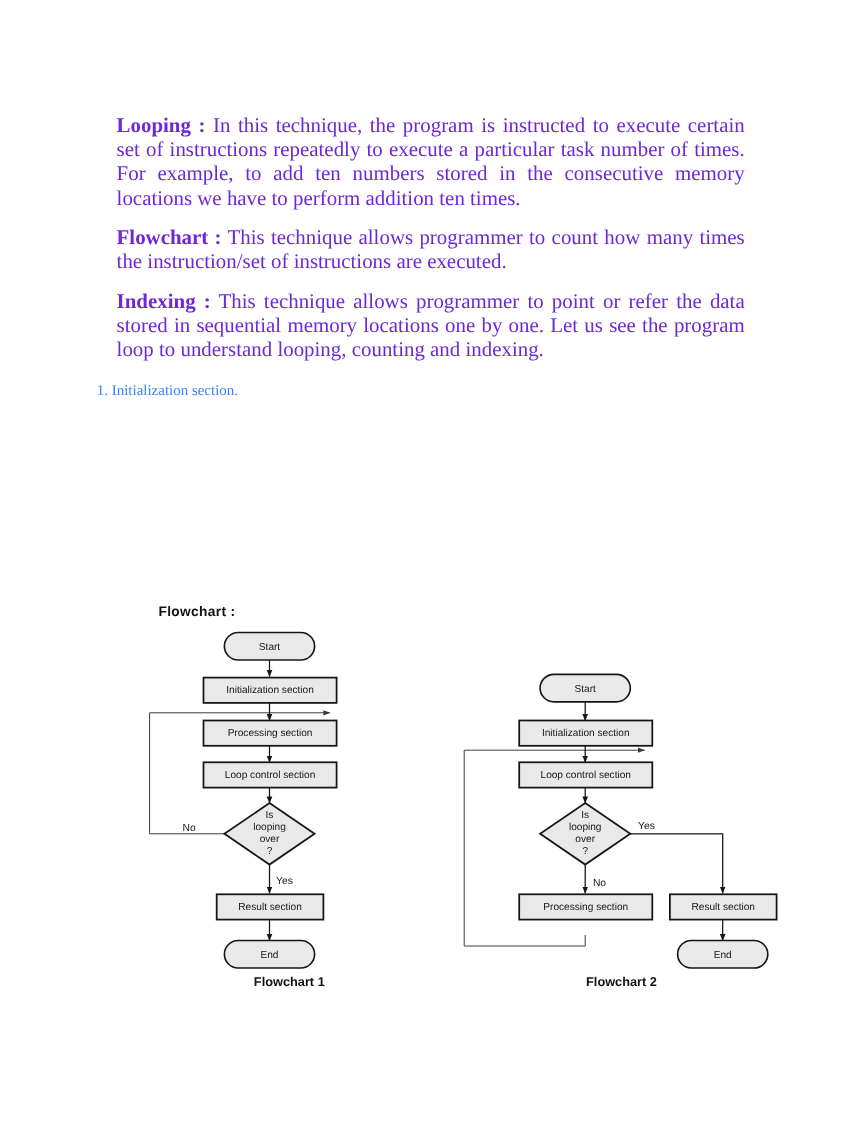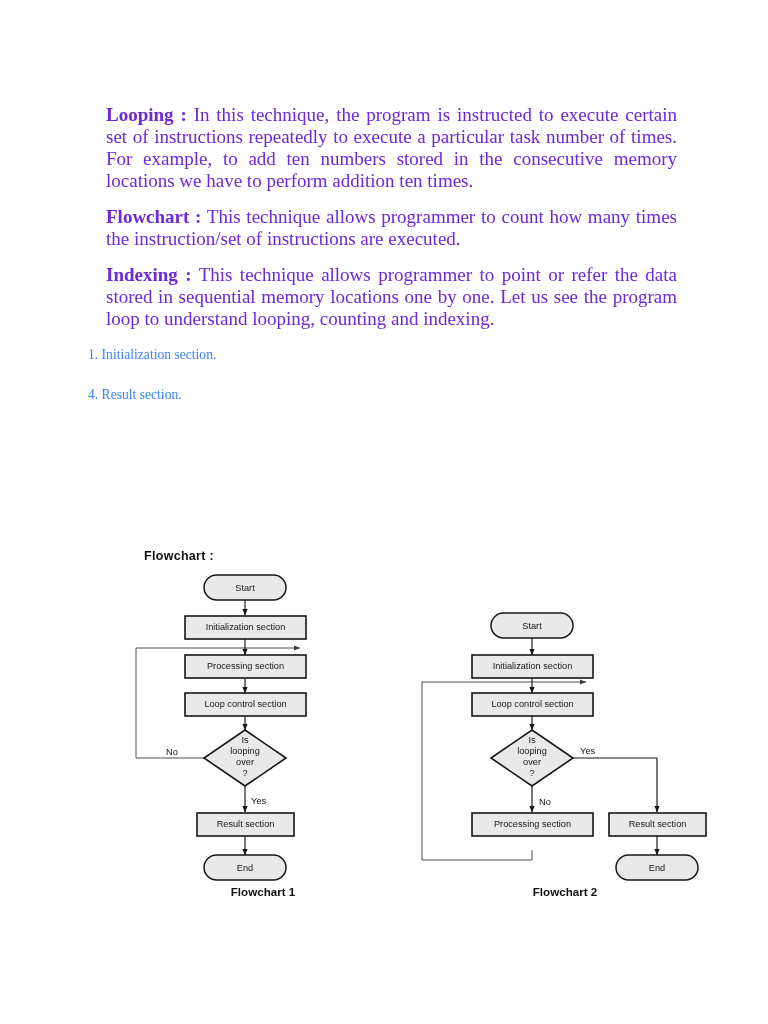--- a/index.html
+++ b/index.html
@@ -101,21 +101,20 @@
   <div class="body-col">
 
     <p class="para"><span class="lead">Looping :</span><span> In this technique, the program is instructed to execute certain set of instructions repeatedly to execute a particular task number of times. For example, to add ten numbers stored in the consecutive memory locations we have to perform addition ten times.</span></p>
 
     <p class="para"><span class="lead">Flowchart :</span><span> This technique allows programmer to count how many times the instruction/set of instructions are executed.</span></p>
 
     <p class="para"><span class="lead">Indexing :</span><span> This technique allows programmer to point or refer the data stored in sequential memory locations one by one. Let us see the program loop to understand looping, counting and indexing.</span></p>
 
 
     <p class="listline">1. Initialization section.</p>
-    <p class="listline">4. Result section.</p>
 
   </div>
 
   <div class="flow-heading">Flowchart :</div>
 
   <div class="flow-wrap">
     <svg class="flowsvg" width="768" height="350" viewBox="0 0 768 350" xmlns="http://www.w3.org/2000/svg">
       <defs>
         <marker id="arr" markerWidth="7" markerHeight="7" refX="6" refY="3" orient="auto" markerUnits="userSpaceOnUse">
           <path d="M0,0.4 L6.4,3 L0,5.6 z" fill="#15161a"></path>

